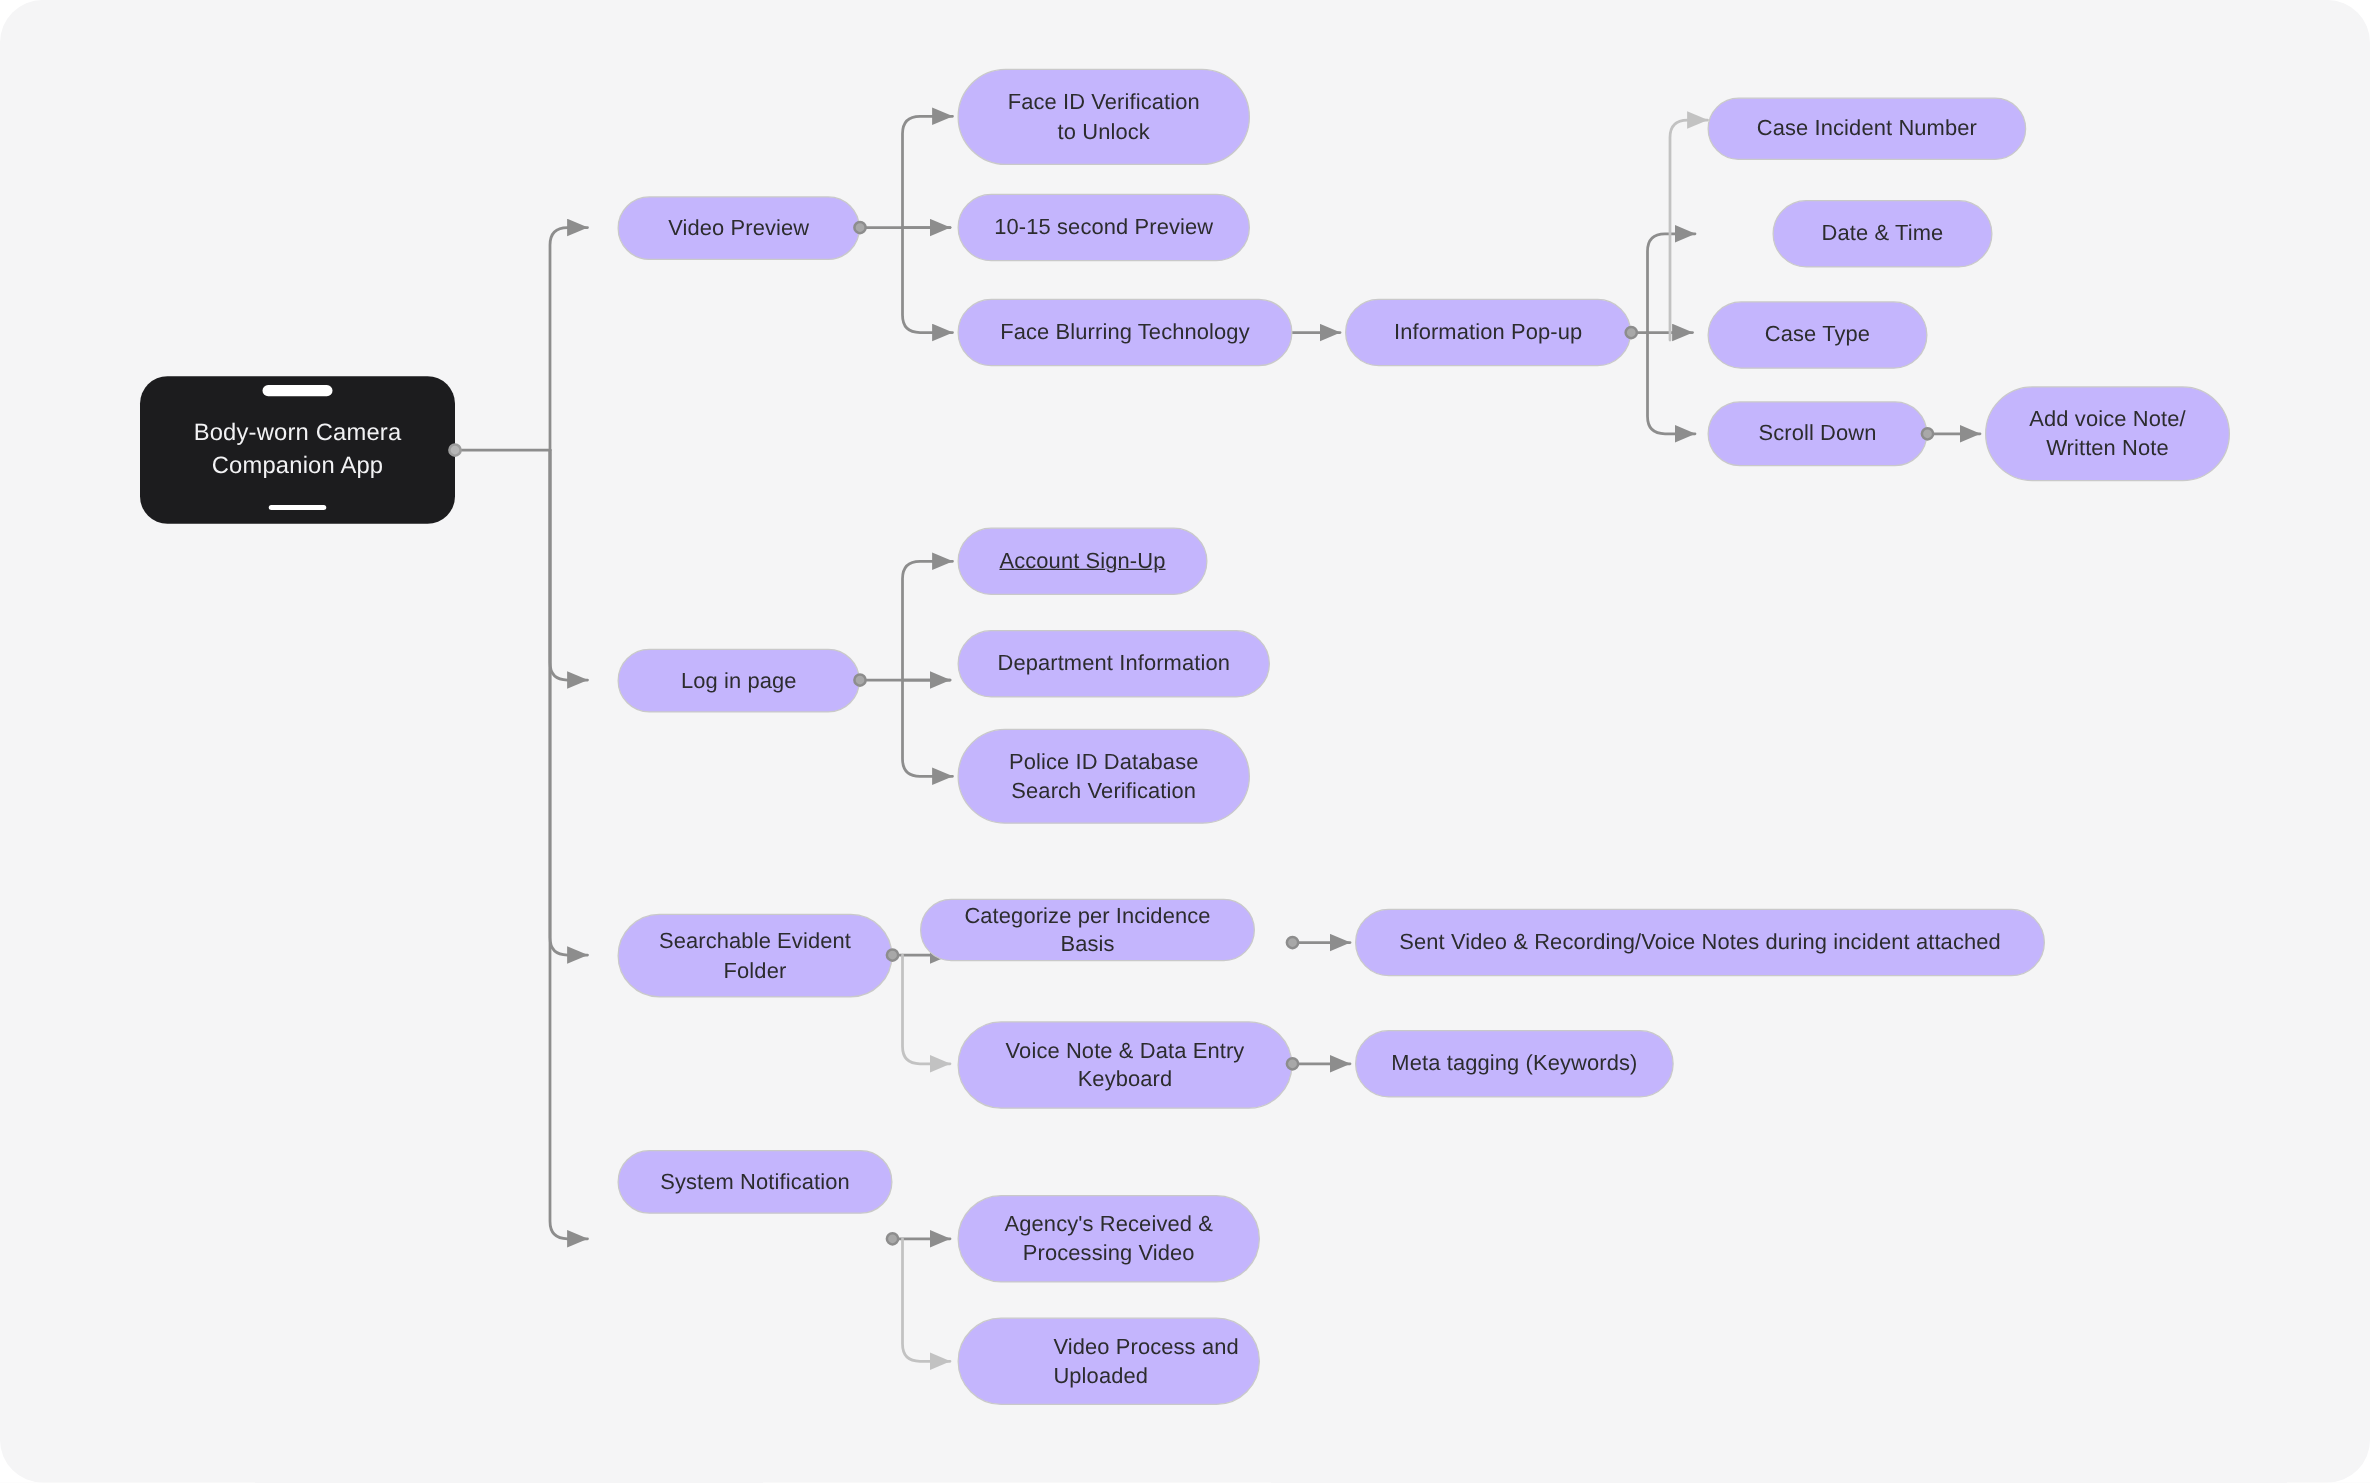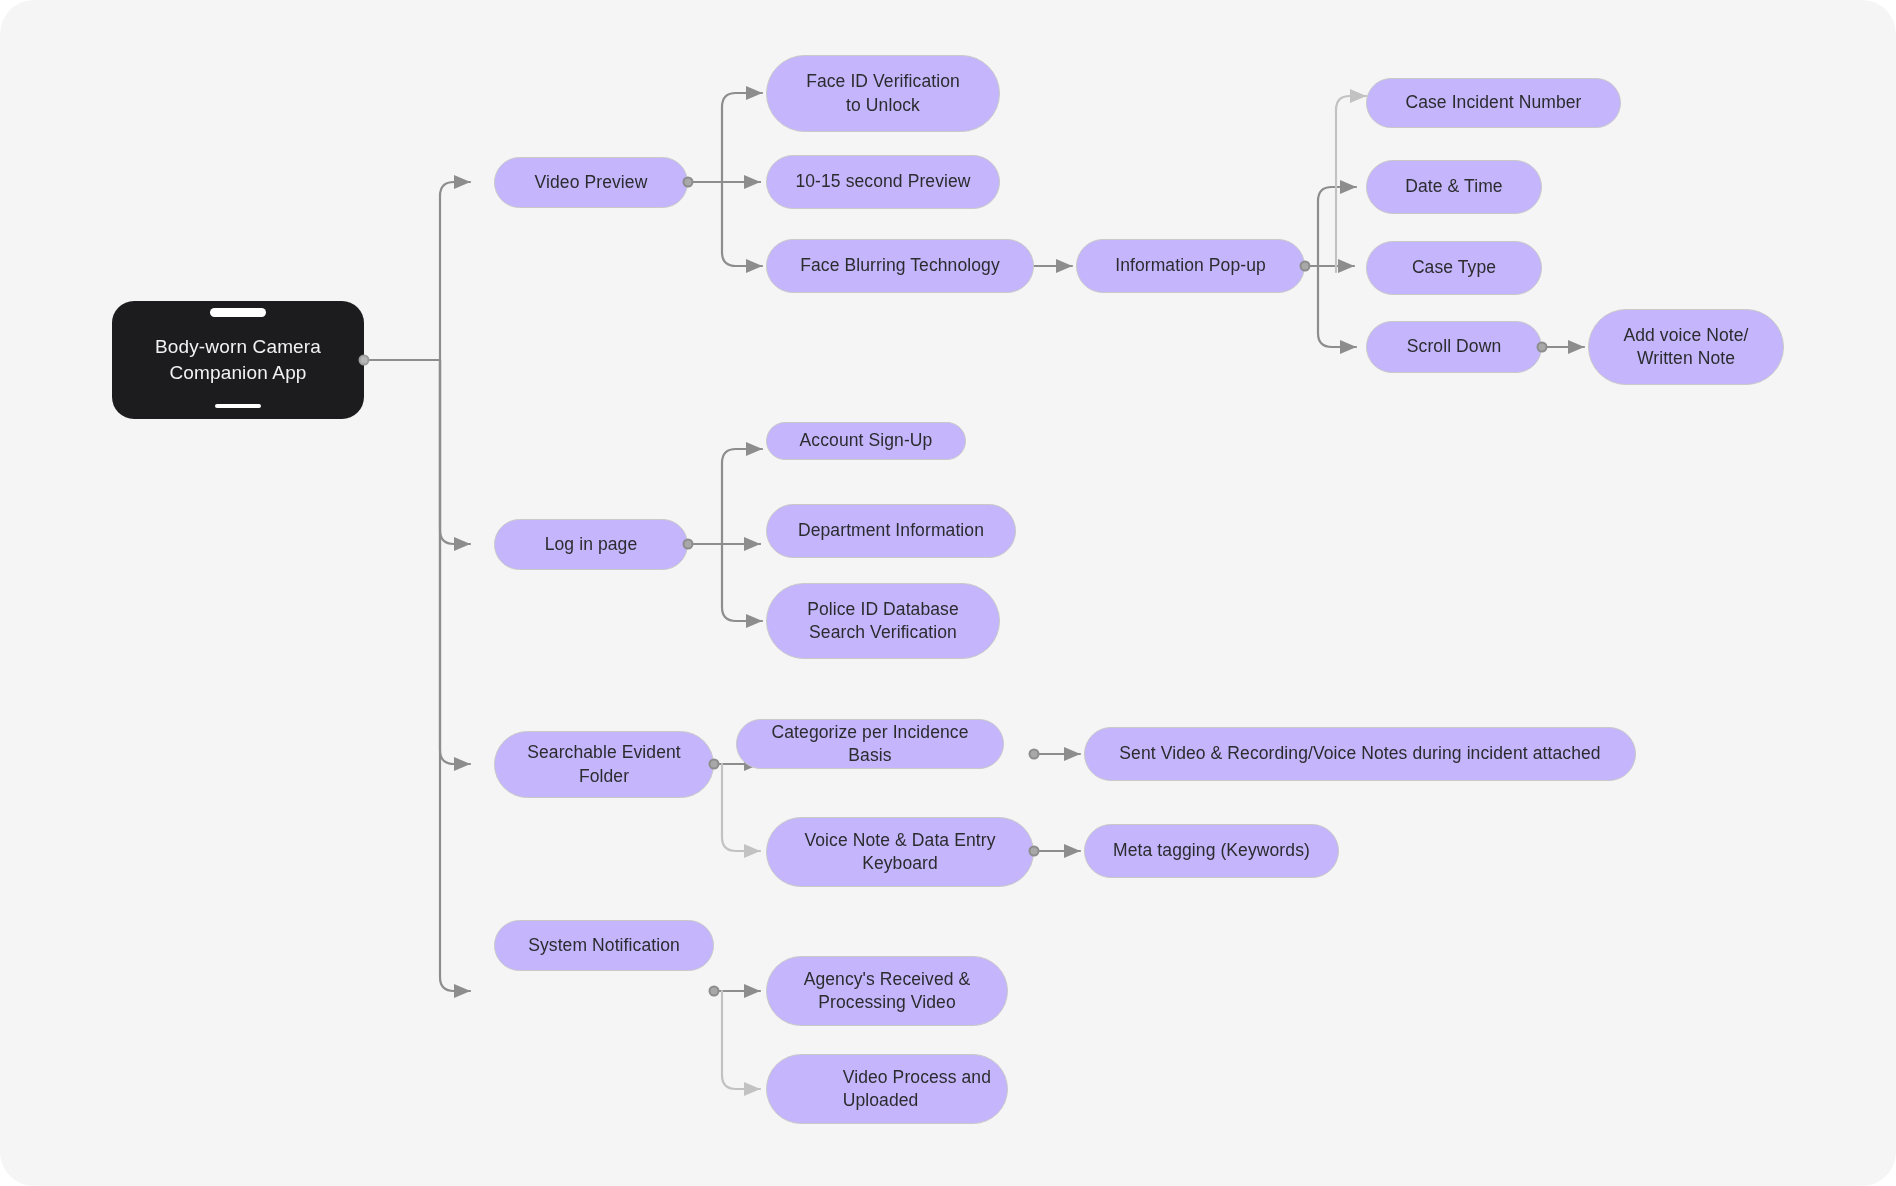--- a/index.html
+++ b/index.html
@@ -223,41 +223,41 @@
 
   <div class="node" style="left:1076px; top:239px; width:229px; height:54px;">
     <span>Information Pop-up</span>
   </div>
   <span class="conn-dot" style="left:1305px; top:266px;"></span>
 
   <div class="node" style="left:1366px; top:78px; width:255px; height:50px;">
     <span>Case Incident Number</span>
   </div>
 
-  <div class="node" style="left:1366px; top:160px; width:176px; height:54px;">
+  <div class="node" style="left:1418px; top:160px; width:176px; height:54px;">
     <span>Date &amp; Time</span>
   </div>
 
   <div class="node" style="left:1366px; top:241px; width:176px; height:54px;">
     <span>Case Type</span>
   </div>
 
   <div class="node" style="left:1366px; top:321px; width:176px; height:52px;">
     <span>Scroll Down</span>
   </div>
   <span class="conn-dot" style="left:1542px; top:347px;"></span>
 
   <div class="node" style="left:1588px; top:309px; width:196px; height:76px;">
     <span>
       <span>Add voice Note/</span><br>
       <span>Written Note</span>
     </span>
   </div>
 
-  <div class="node" style="left:766px; top:422px; width:200px; height:38px;">
+  <div class="node" style="left:766px; top:422px; width:200px; height:54px;text-decoration:underline;">
     <span>Account Sign-Up</span>
   </div>
 
   <div class="node" style="left:766px; top:504px; width:250px; height:54px;">
     <span>Department Information</span>
   </div>
 
   <div class="node" style="left:766px; top:583px; width:234px; height:76px;">
     <span>
       <span>Police ID Database</span><br>

